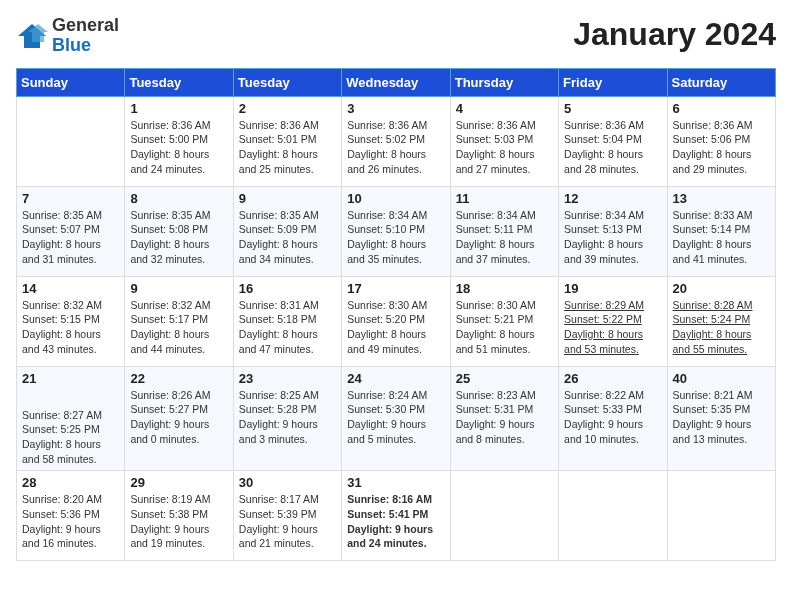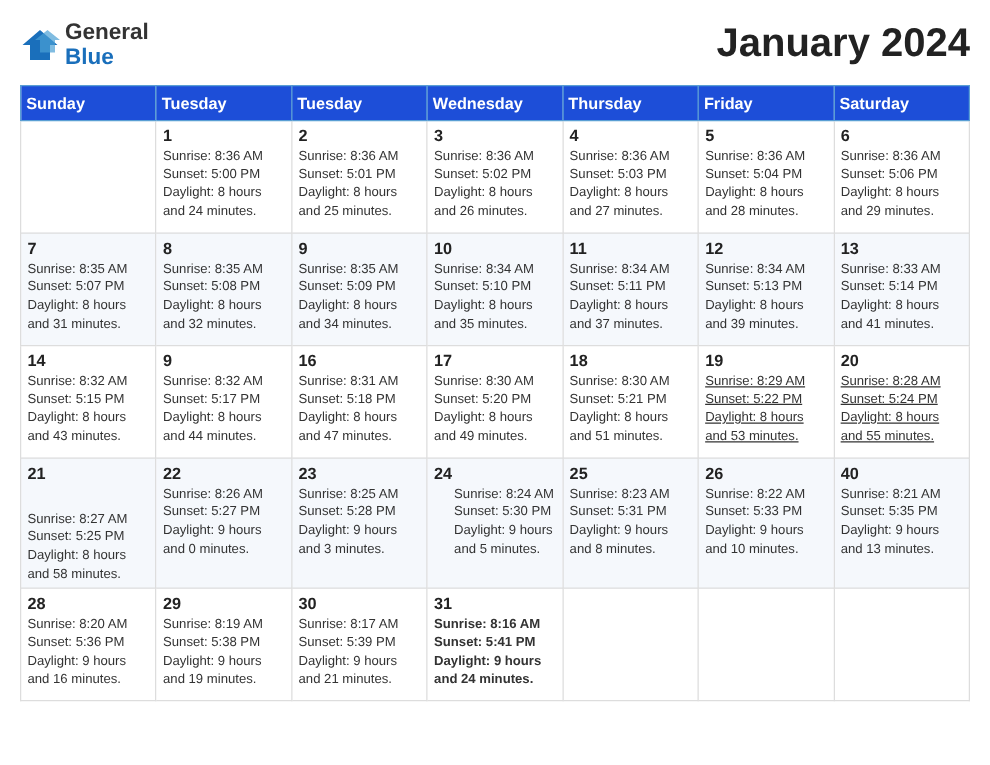--- a/index.html
+++ b/index.html
@@ -297,21 +297,21 @@
         </td>
         <td>
           <div class="day-num">23</div>
           <div class="day-info" style="white-space: pre-line;">Sunrise: 8:25 AM
 Sunset: 5:28 PM
 Daylight: 9 hours
 and 3 minutes.</div>
         </td>
         <td>
           <div class="day-num">24</div>
-          <div class="day-info" style="white-space: pre-line; margin-left: 16px;">Sunrise: 8:24 AM
+          <div class="day-info" style="white-space: pre-line;">Sunrise: 8:24 AM
 Sunset: 5:30 PM
 Daylight: 9 hours
 and 5 minutes.</div>
         </td>
         <td>
           <div class="day-num">25</div>
           <div class="day-info" style="white-space: pre-line;">Sunrise: 8:23 AM
 Sunset: 5:31 PM
 Daylight: 9 hours
 and 8 minutes.</div>

